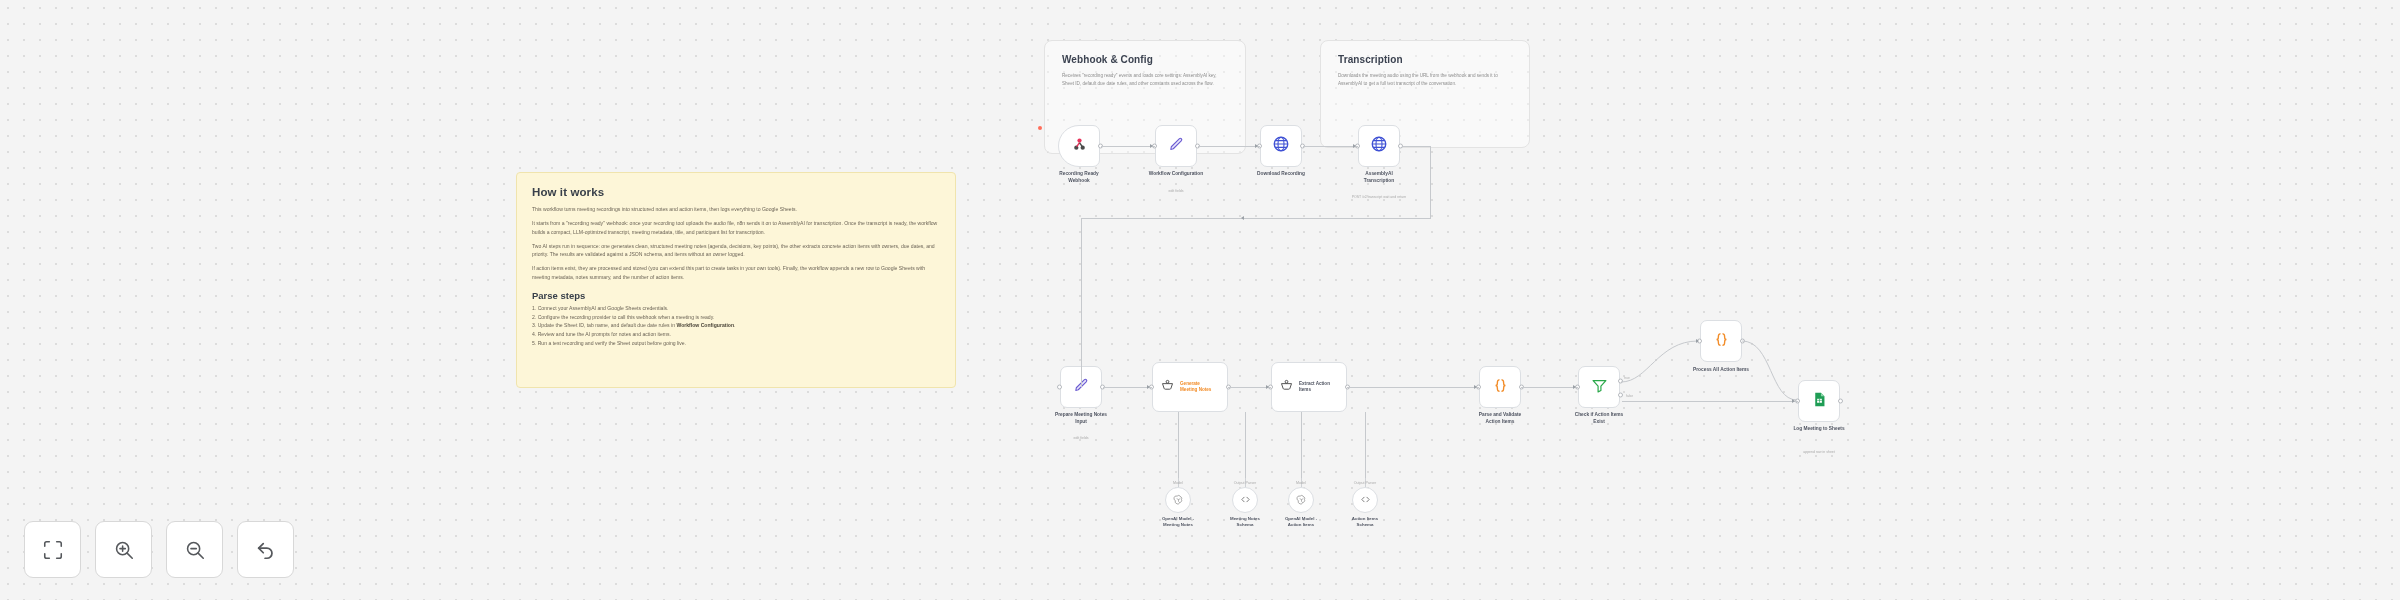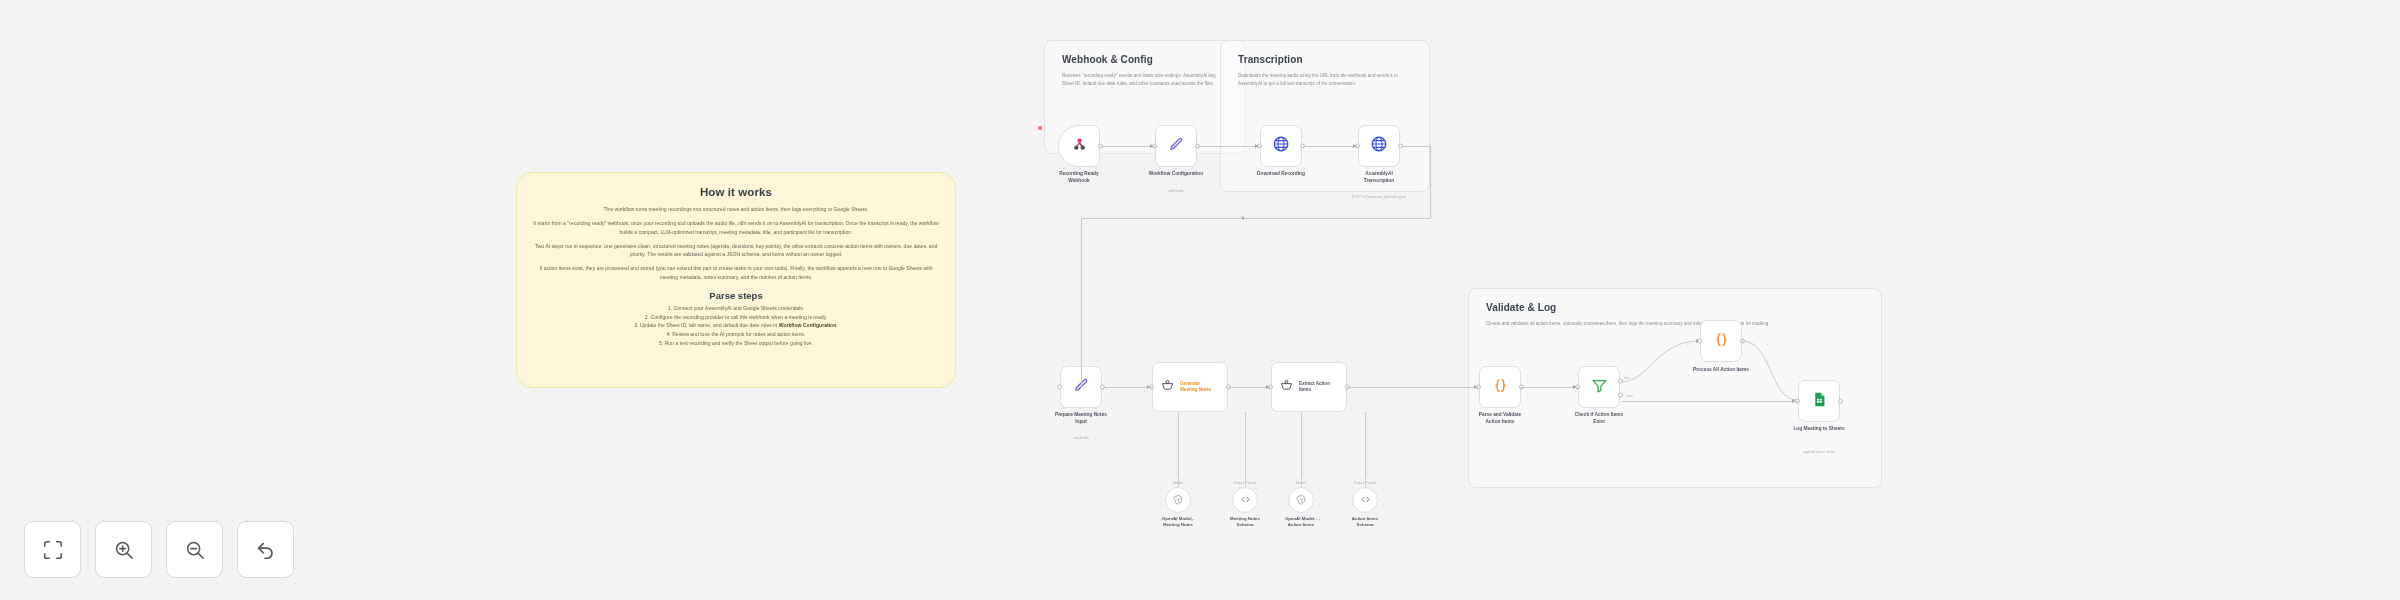--- a/index.html
+++ b/index.html
@@ -16,24 +16,23 @@
     background-size: 16px 16px;
   }
 
   
   .sticky {
     position: absolute;
     left: 516px; top: 172px;
     width: 440px; height: 216px;
     background: #fdf6d8;
     border: 1px solid #f0e4ad;
-    border-radius: 16px;
+    border-radius: 4px;
     padding: 13px 15px;
     overflow: hidden;
-    text-align: center;
   }
   .sticky h3 {
     font-size: 11.5px; font-weight: bold; color: #39404a;
     margin-bottom: 7px; letter-spacing: .1px;
   }
   .sticky h4 {
     font-size: 9.5px; font-weight: bold; color: #39404a;
     margin: 9px 0 3px;
   }
   .sticky p {
@@ -58,21 +57,21 @@
   .group > .g-title {
     position: absolute; left: 17px; top: 13px;
     font-size: 10px; font-weight: bold; color: #3b4250;
     letter-spacing: .1px;
   }
   .group > .g-desc {
     position: absolute; left: 17px; top: 31px; right: 18px;
     font-size: 4.6px; line-height: 1.72; color: #8d8d8d;
   }
   #group-webhook    { left: 1044px; top: 40px;  width: 202px; height: 114px; }
-  #group-transcription { left: 1220px; top: 40px; width: 210px; height: 152px; }
+  #group-transcription { left: 1320px; top: 40px; width: 210px; height: 108px; }
   #group-ainotes    { left: 1044px; top: 288px; width: 410px; height: 262px; }
   #group-validate   { left: 1468px; top: 288px; width: 414px; height: 200px; }
 
   
   .node { position: absolute; }
   .node .box {
     width: 42px; height: 42px;
     background: #fff;
     border: 1px solid #dcdfe3;
     border-radius: 7px;
@@ -358,24 +357,20 @@
       <span>
         <svg width="11" height="11" viewBox="0 0 24 24">
           <path d="M9 7l-5 5 5 5M15 7l5 5-5 5" fill="none" stroke="#6e6e6e" stroke-width="1.9" stroke-linecap="round"></path>
         </svg>
       </span>
     </div>
     <div class="lbl">Action Items
 Schema</div>
   </div>
 
-  <div class="group" id="group-validate">
-    <div class="g-title">Validate &amp; Log</div>
-    <div class="g-desc">Cleans and validates all action items, optionally processes them, then logs the meeting summary and notes into Google Sheets for tracking.</div>
-  </div>
 
   <div class="node" style="left:1479px; top:366px;">
     <div class="box">
       <span>
         <svg width="17" height="17" viewBox="0 0 24 24">
           <path d="M10 4c-2.5 0-2.5 3-2.5 5S6 12 5 12c1 0 2.5 1 2.5 3s0 5 2.5 5" fill="none" stroke="#f28c28" stroke-width="1.9" stroke-linecap="round"></path>
           <path d="M14 4c2.5 0 2.5 3 2.5 5s1.5 3 2.5 3c-1 0-2.5 1-2.5 3s0 5-2.5 5" fill="none" stroke="#f28c28" stroke-width="1.9" stroke-linecap="round"></path>
         </svg>
       </span>
       <span class="port in"></span>

